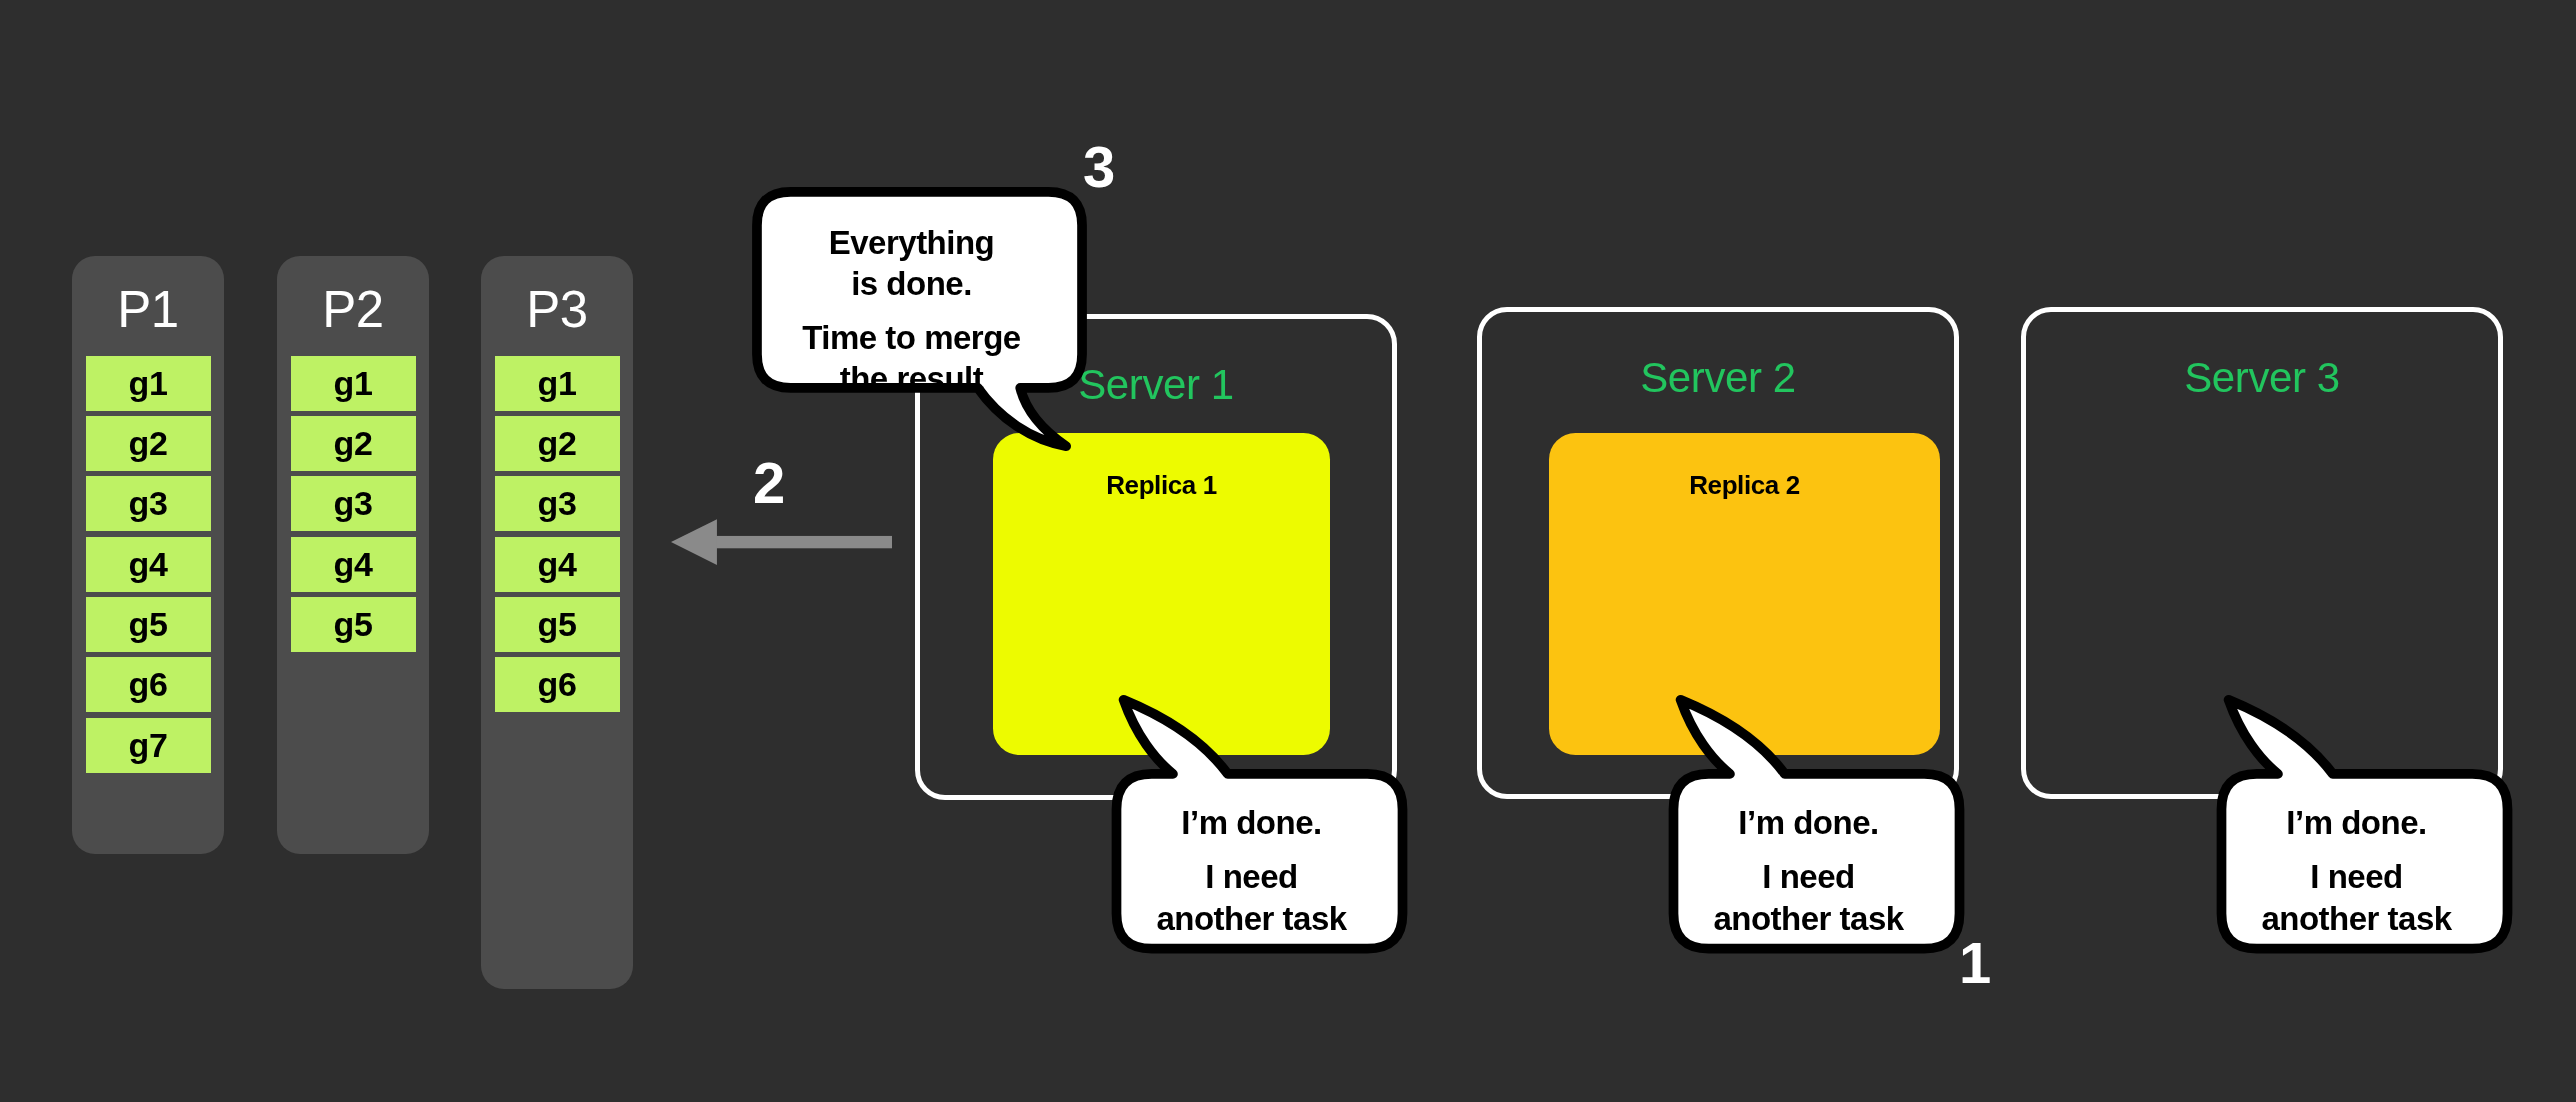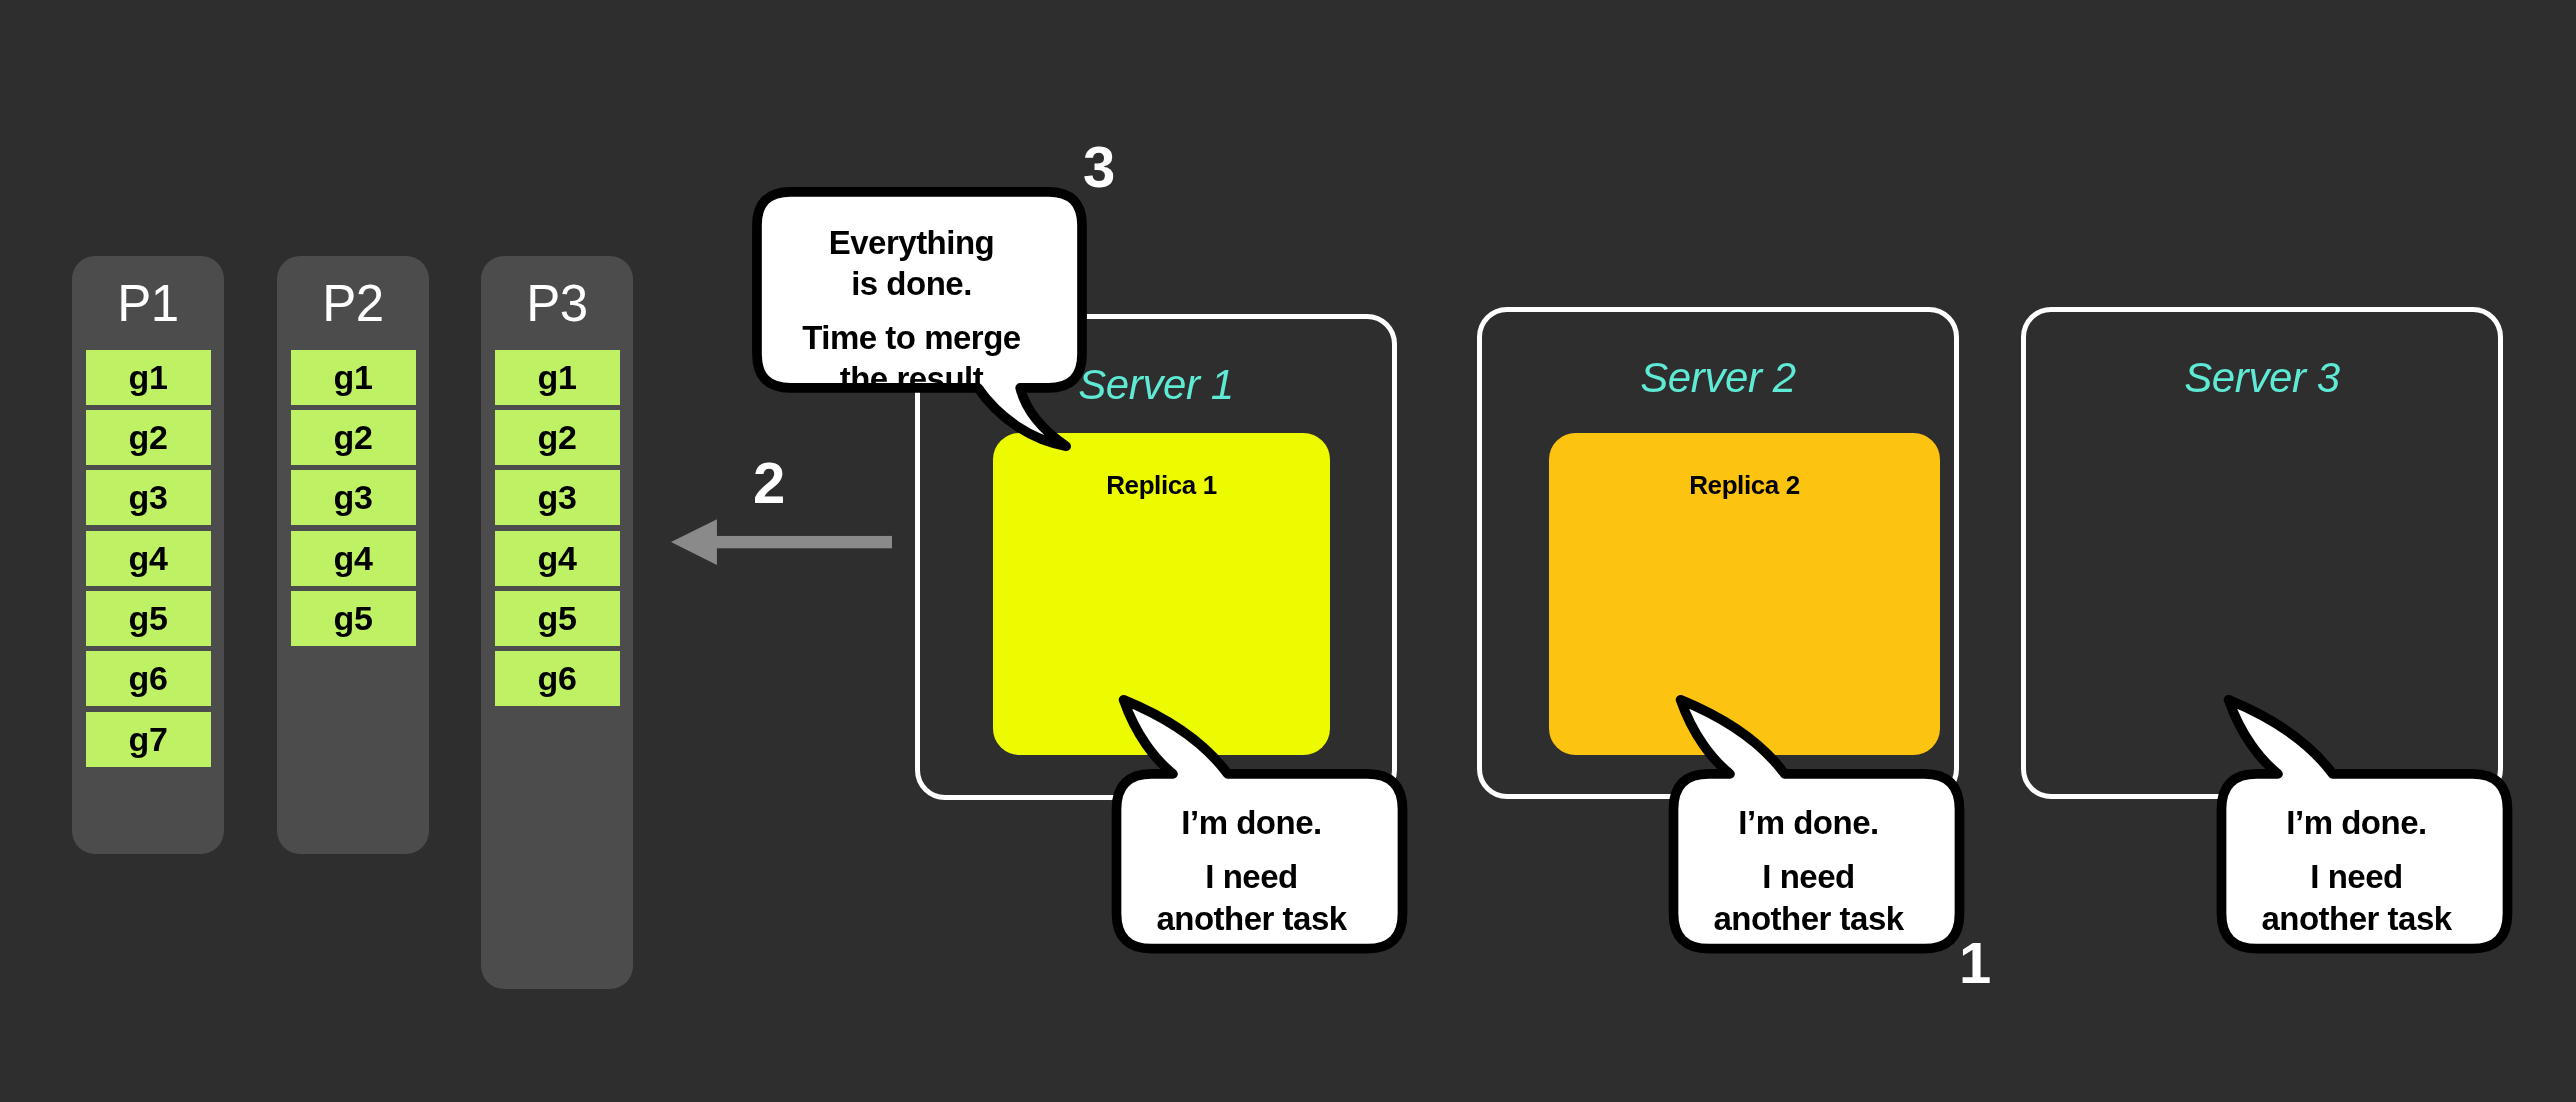--- a/index.html
+++ b/index.html
@@ -21,21 +21,21 @@
   
   .partition {
     position: absolute;
     background: #4c4c4c;
     border-radius: 23px;
     width: 152px;
     box-sizing: border-box;
     display: flex;
     flex-direction: column;
     align-items: center;
-    padding-top: 16px;
+    padding-top: 22px;
   }
   .partition-title {
     color: #ffffff;
     font-size: 51px;
     font-weight: 400;
     letter-spacing: -0.4px;
     line-height: 1.25;
     margin-bottom: 14px;
     user-select: none;
   }
@@ -63,26 +63,25 @@
     border: 5.3px solid #ffffff;
     border-radius: 30px;
     box-sizing: border-box;
   }
   .server-title {
     position: absolute;
     top: 42px;
     left: 0;
     right: 0;
     text-align: center;
-    color: #5eead4;
+    color: #22c55e;
     font-size: 42px;
     font-weight: 400;
     letter-spacing: -0.4px;
     user-select: none;
-    font-style: italic;
   }
   .replica {
     position: absolute;
     border-radius: 26.5px;
     box-sizing: border-box;
   }
   .replica-label {
     position: absolute;
     top: 37px;
     left: 0;

